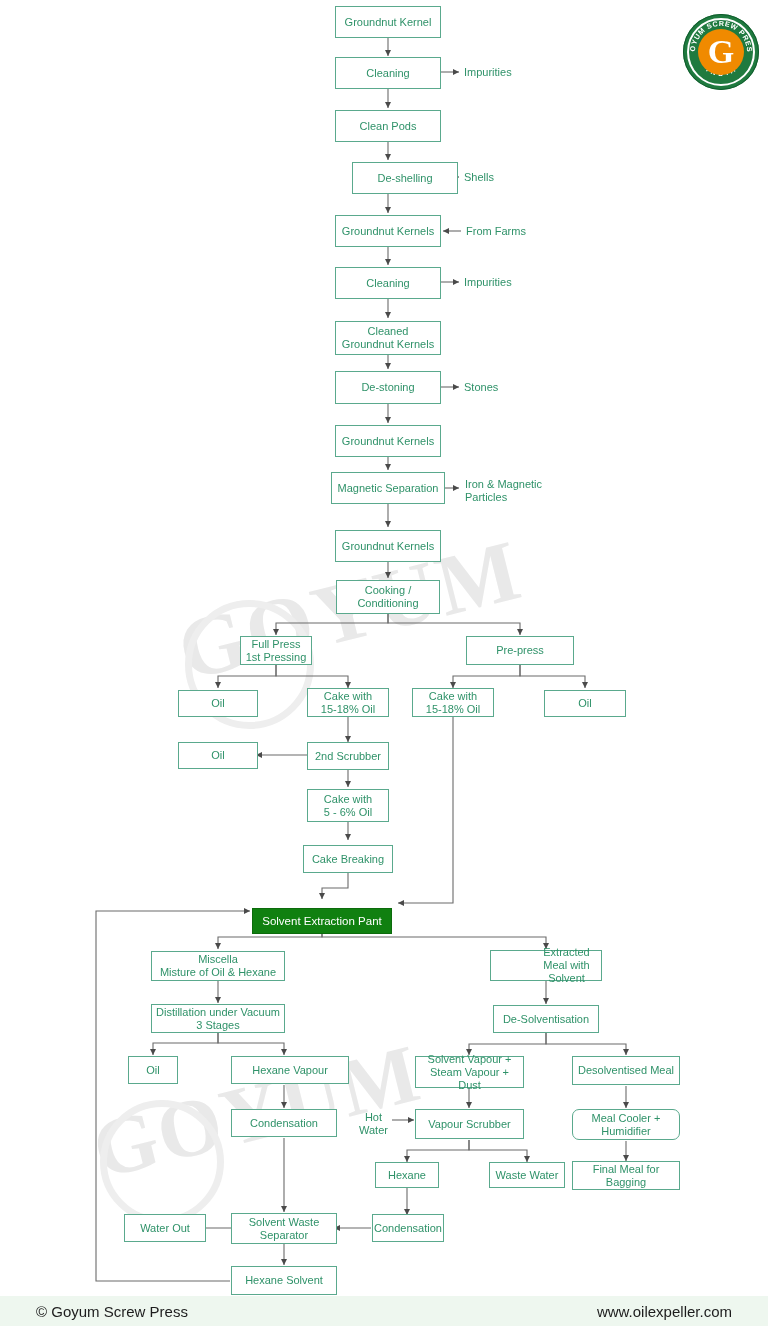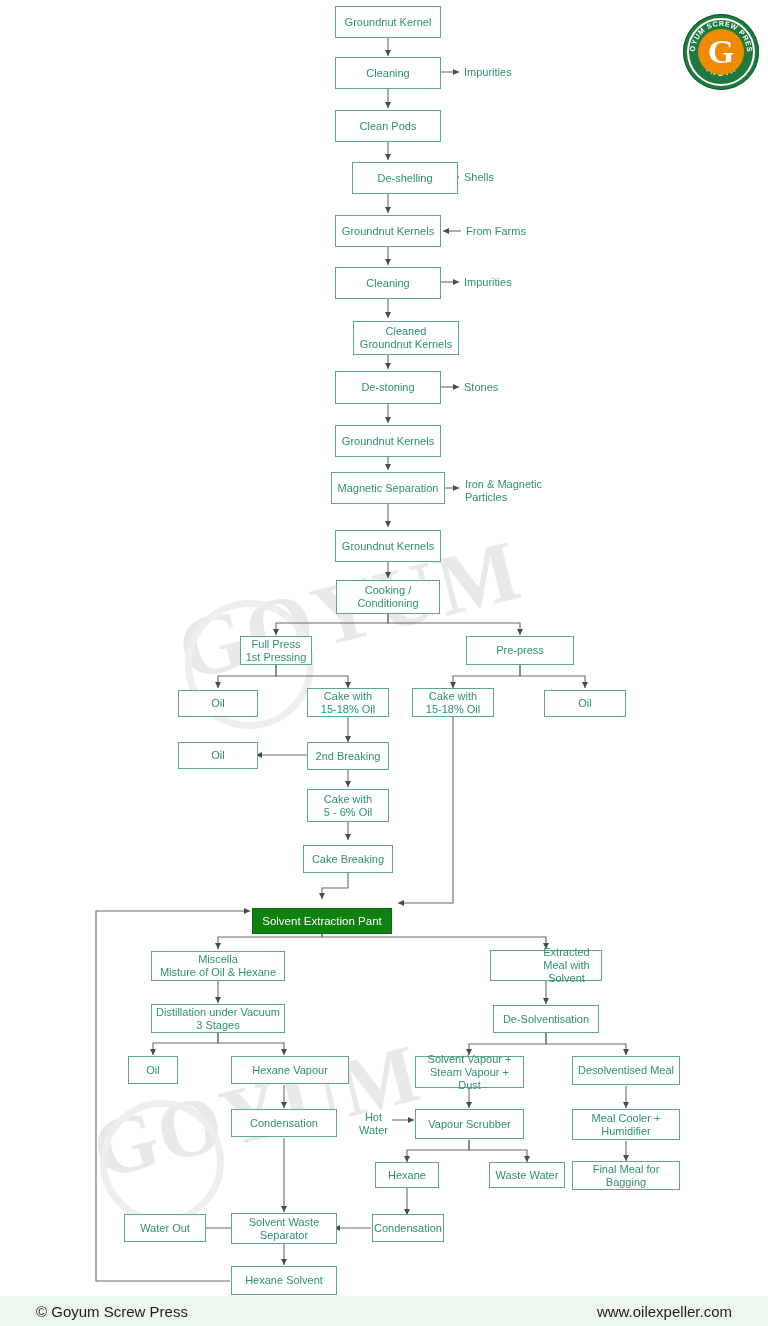--- a/index.html
+++ b/index.html
@@ -151,55 +151,55 @@
       <path d="M392,1120 L414,1120"></path>
     </g>
   </svg>
 
   <div class="node" style="left:335px;top:6px;width:106px;height:32px;">Groundnut Kernel</div>
   <div class="node" style="left:335px;top:57px;width:106px;height:32px;">Cleaning</div>
   <div class="node" style="left:335px;top:110px;width:106px;height:32px;">Clean Pods</div>
   <div class="node" style="left:352px;top:162px;width:106px;height:32px;">De-shelling</div>
   <div class="node" style="left:335px;top:215px;width:106px;height:32px;">Groundnut Kernels</div>
   <div class="node" style="left:335px;top:267px;width:106px;height:32px;">Cleaning</div>
-  <div class="node" style="left:335px;top:321px;width:106px;height:34px;margin-left:18px;">Cleaned<br>Groundnut Kernels</div>
+  <div class="node" style="left:335px;top:321px;width:106px;height:34px;">Cleaned<br>Groundnut Kernels</div>
   <div class="node" style="left:335px;top:371px;width:106px;height:33px;">De-stoning</div>
   <div class="node" style="left:335px;top:425px;width:106px;height:32px;">Groundnut Kernels</div>
   <div class="node" style="left:331px;top:472px;width:114px;height:32px;">Magnetic Separation</div>
   <div class="node" style="left:335px;top:530px;width:106px;height:32px;">Groundnut Kernels</div>
   <div class="node" style="left:336px;top:580px;width:104px;height:34px;">Cooking /<br>Conditioning</div>
 
   <div class="node" style="left:240px;top:636px;width:72px;height:29px;">Full Press<br>1st Pressing</div>
   <div class="node" style="left:466px;top:636px;width:108px;height:29px;">Pre-press</div>
 
   <div class="node" style="left:178px;top:690px;width:80px;height:27px;">Oil</div>
   <div class="node" style="left:307px;top:688px;width:82px;height:29px;">Cake with<br>15-18% Oil</div>
   <div class="node" style="left:412px;top:688px;width:82px;height:29px;">Cake with<br>15-18% Oil</div>
   <div class="node" style="left:544px;top:690px;width:82px;height:27px;">Oil</div>
 
   <div class="node" style="left:178px;top:742px;width:80px;height:27px;">Oil</div>
-  <div class="node" style="left:307px;top:742px;width:82px;height:28px;">2nd Breaking</div>
+  <div class="node" style="left:307px;top:742px;width:82px;height:28px;">2nd Scrubber</div>
   <div class="node" style="left:307px;top:789px;width:82px;height:33px;">Cake with<br>5 - 6% Oil</div>
   <div class="node" style="left:303px;top:845px;width:90px;height:28px;">Cake Breaking</div>
 
   <div class="node green" style="left:252px;top:900px;width:140px;height:26px;font-size:11.5px;margin-top:8px;">Solvent Extraction Pant</div>
 
   <div class="node" style="left:151px;top:951px;width:134px;height:30px;">Miscella<br>Misture of Oil &amp; Hexane</div>
   <div class="node" style="left:490px;top:950px;width:112px;height:31px;padding-left:44px;">Extracted Meal with<br>Solvent</div>
   <div class="node" style="left:151px;top:1004px;width:134px;height:29px;">Distillation under Vacuum<br>3 Stages</div>
   <div class="node" style="left:493px;top:1005px;width:106px;height:28px;">De-Solventisation</div>
 
   <div class="node" style="left:128px;top:1056px;width:50px;height:28px;">Oil</div>
   <div class="node" style="left:231px;top:1056px;width:118px;height:28px;">Hexane Vapour</div>
   <div class="node" style="left:415px;top:1056px;width:109px;height:32px;">Solvent Vapour +<br>Steam Vapour + Dust</div>
   <div class="node" style="left:572px;top:1056px;width:108px;height:29px;">Desolventised Meal</div>
 
   <div class="node" style="left:231px;top:1109px;width:106px;height:28px;">Condensation</div>
   <div class="node" style="left:415px;top:1109px;width:109px;height:30px;">Vapour Scrubber</div>
-  <div class="node" style="left:572px;top:1109px;width:108px;height:31px;">Meal Cooler +<br>Humidifier</div>
+  <div class="node" style="left:572px;top:1109px;width:108px;height:31px;border-radius:7px;">Meal Cooler +<br>Humidifier</div>
 
   <div class="node" style="left:375px;top:1162px;width:64px;height:26px;">Hexane</div>
   <div class="node" style="left:489px;top:1162px;width:76px;height:26px;">Waste Water</div>
   <div class="node" style="left:572px;top:1161px;width:108px;height:29px;">Final Meal for<br>Bagging</div>
 
   <div class="node" style="left:124px;top:1214px;width:82px;height:28px;">Water Out</div>
   <div class="node" style="left:231px;top:1213px;width:106px;height:31px;">Solvent Waste<br>Separator</div>
   <div class="node" style="left:372px;top:1214px;width:72px;height:28px;">Condensation</div>
   <div class="node" style="left:231px;top:1266px;width:106px;height:29px;">Hexane Solvent</div>
 

